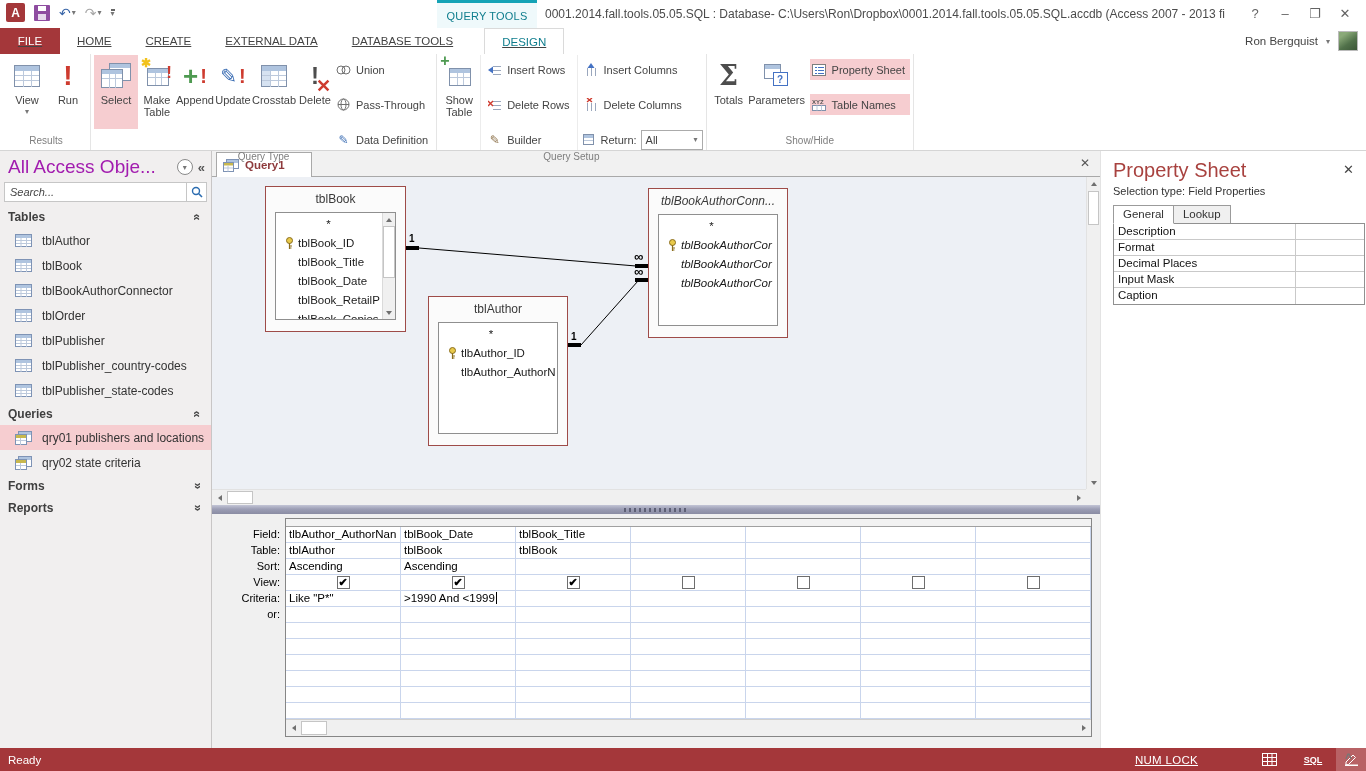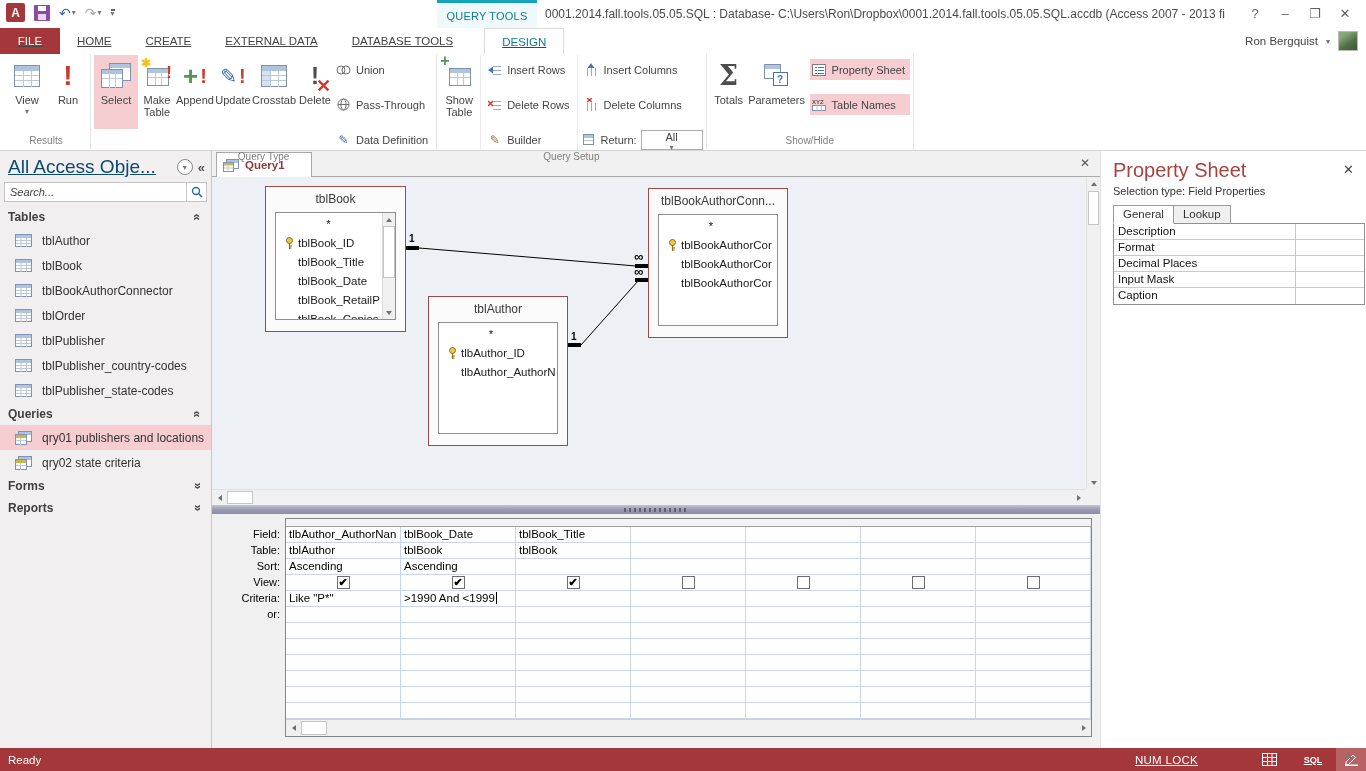--- a/index.html
+++ b/index.html
@@ -44,28 +44,28 @@
   .b-excl { color:#CE3B2F; font-size:17px; right:4px; top:9px; }
   .b-star { color:#F2C21C; font-size:12px; left:3px; top:-1px; }
   .b-plus { color:#4E9A51; font-size:20px; left:4px; top:4px; }
   .b-cross { color:#CE3B2F; font-size:16px; right:3px; bottom:2px; }
   .scol { display:flex; flex-direction:column; padding-top:4px; gap:14px; }
   .scol.divl { border-left:1px solid #ECECEC; margin-left:2px; padding-left:4px; }
   .sbtn { display:flex; align-items:center; gap:5px; font-size:11px; height:21px; padding:0 5px 0 2px; color:#444; white-space:nowrap; }
   .sbtn.sel { background:#F6CDD0; }
   .sico { width:15px; display:inline-flex; justify-content:center; }
   .combo { display:flex; align-items:center; gap:4px; height:21px; font-size:11px; }
-  .combo .box { width:62px; height:20px; border:1px solid #ABABAB; background:#fff; display:flex; align-items:center; justify-content:space-between; padding:0 4px;flex-direction:column; }
+  .combo .box { width:62px; height:20px; border:1px solid #ABABAB; background:#fff; display:flex; align-items:center; justify-content:space-between; padding:0 4px; }
   .sigma { font-size:27px; color:#4D4D4D; font-weight:bold; font-family:"DejaVu Serif", serif; }
   .ribbon-collapse { position:absolute; right:14px; bottom:6px; color:#777; font-weight:bold; font-size:12px; z-index:4; }
 
   
   .nav { position:absolute; left:0; top:151px; width:212px; bottom:23px; background:#F1EFEF; border-right:1px solid #C8C6C6; overflow:hidden; }
   .nav-title { display:flex; align-items:center; padding:5px 6px 3px 8px; gap:5px; }
-  .nav-title .t { font-size:19px; color:#0c4a6e; white-space:nowrap; overflow:hidden; flex:1; font-weight:normal;text-decoration:underline; }
+  .nav-title .t { font-size:19px; color:#a21caf; white-space:nowrap; overflow:hidden; flex:1; font-weight:normal; }
   .circ { width:16px; height:16px; border:1px solid #8A8A8A; border-radius:50%; display:flex; align-items:center; justify-content:center; font-size:7px; color:#555; background:#fff; }
   .shutter { color:#555; font-size:13px; font-weight:bold; }
   .searchrow { display:flex; margin:1px 4px 4px; }
   .searchrow input { flex:1; height:20px; border:1px solid #C6C6C6; border-right:none; padding:0 5px; font-size:11px; font-style:italic; font-family:"Liberation Sans",sans-serif; color:#333; background:#fff; outline:none; }
   .searchrow input::placeholder { color:#444; }
   .searchbtn { width:21px; height:20px; background:#fff; border:1px solid #C6C6C6; display:flex; align-items:center; justify-content:center; }
   .ngroup { height:22px; display:flex; align-items:center; justify-content:space-between; padding:0 10px 0 8px; font-weight:bold; font-size:12px; color:#3F3F3F; }
   .chev { display:inline-block; color:#4A4A4A; font-weight:bold; font-size:12px; }
   .chev.up { transform:rotate(90deg); }
   .chev.down { transform:rotate(-90deg); }
@@ -646,21 +646,21 @@
             </span>
             <span>tlbAuthor_ID</span>
           </div>
         <div class="drow">
             <span class="keyslot"></span>
             <span>tlbAuthor_AuthorN</span>
           </div>
       </div>
     </div>
 
-    <div class="dtable" style="left:436px; top:11px; width:140px; height:150px;">
+    <div class="dtable" style="left:436px; top:11px; width:140px; height:150px;font-style:italic;">
       <div class="dtitle">tblBookAuthorConn...</div>
       <div class="dlist">
         <div class="drow star">
             <span>*</span>
           </div>
         <div class="drow">
             <span class="keyslot">
               <svg width="9" height="13">
                 <circle cx="4.5" cy="3.5" r="3" fill="#E8C94A" stroke="#8a6d1d"></circle>
                 <path d="M4.5 6v6M4.5 9h2.5M4.5 11h2" stroke="#8a6d1d" stroke-width="1.2"></path>

